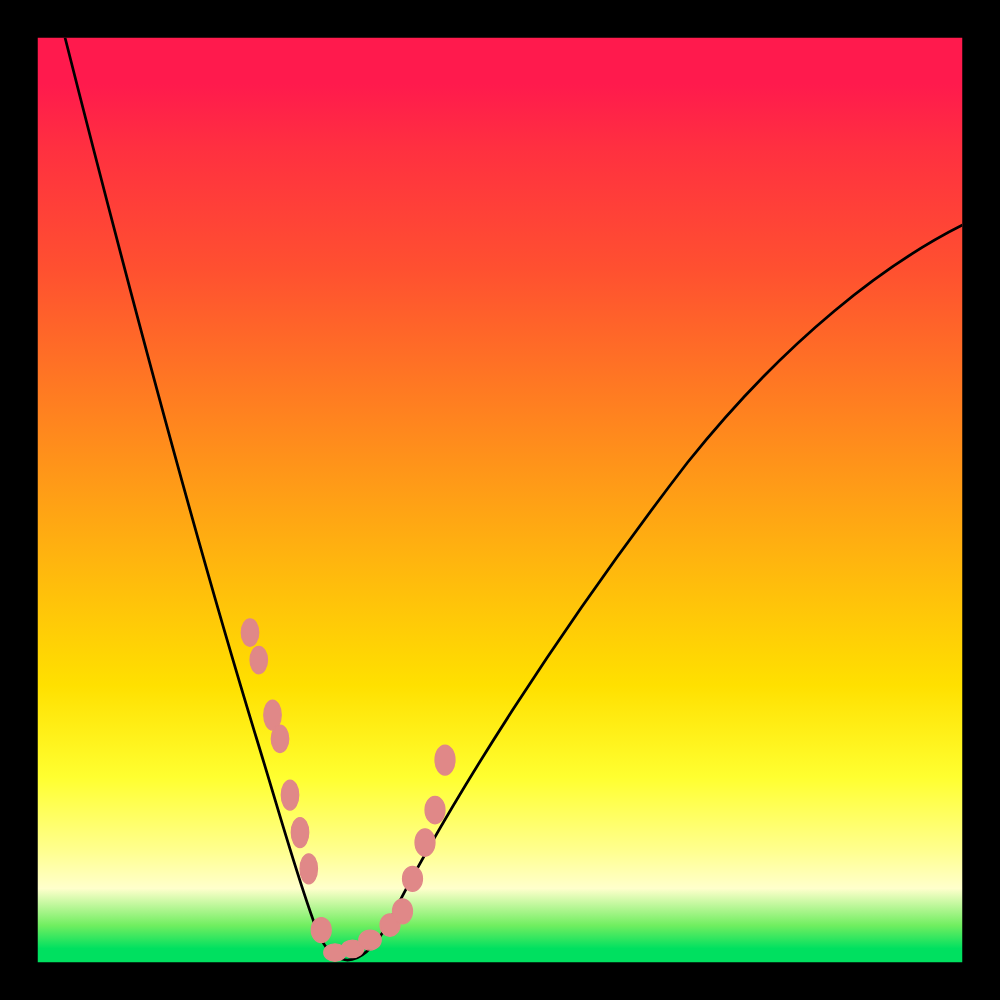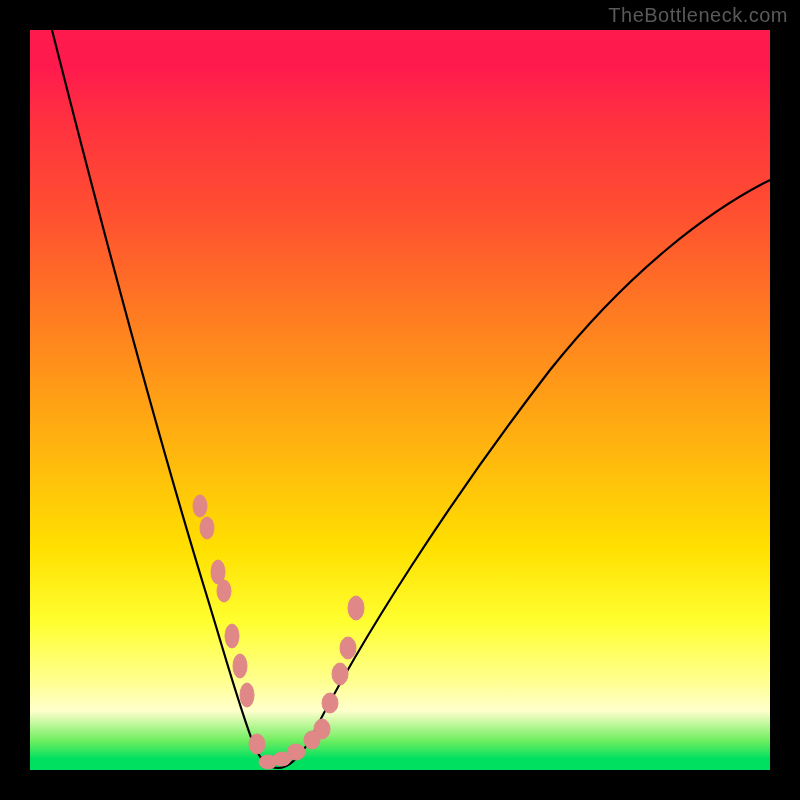--- a/index.html
+++ b/index.html
@@ -63,21 +63,20 @@
     position: absolute;
     top: 0;
     left: 0;
   }
 </style>
 </head>
 <body>
 
 <div class="frame">
 
-  <div class="attribution">TheBottleneck.com</div>
 
   <div class="plot-area">
     <div class="gradient-fill"></div>
 
     <svg class="curves" width="740" height="740" viewBox="0 0 740 740">
 
       <path fill="none" stroke="#000" stroke-width="2.2" d="M 22 0
                C 60 150, 120 380, 175 560
                C 195 625, 210 680, 225 718
                C 232 732, 240 738, 248 738

